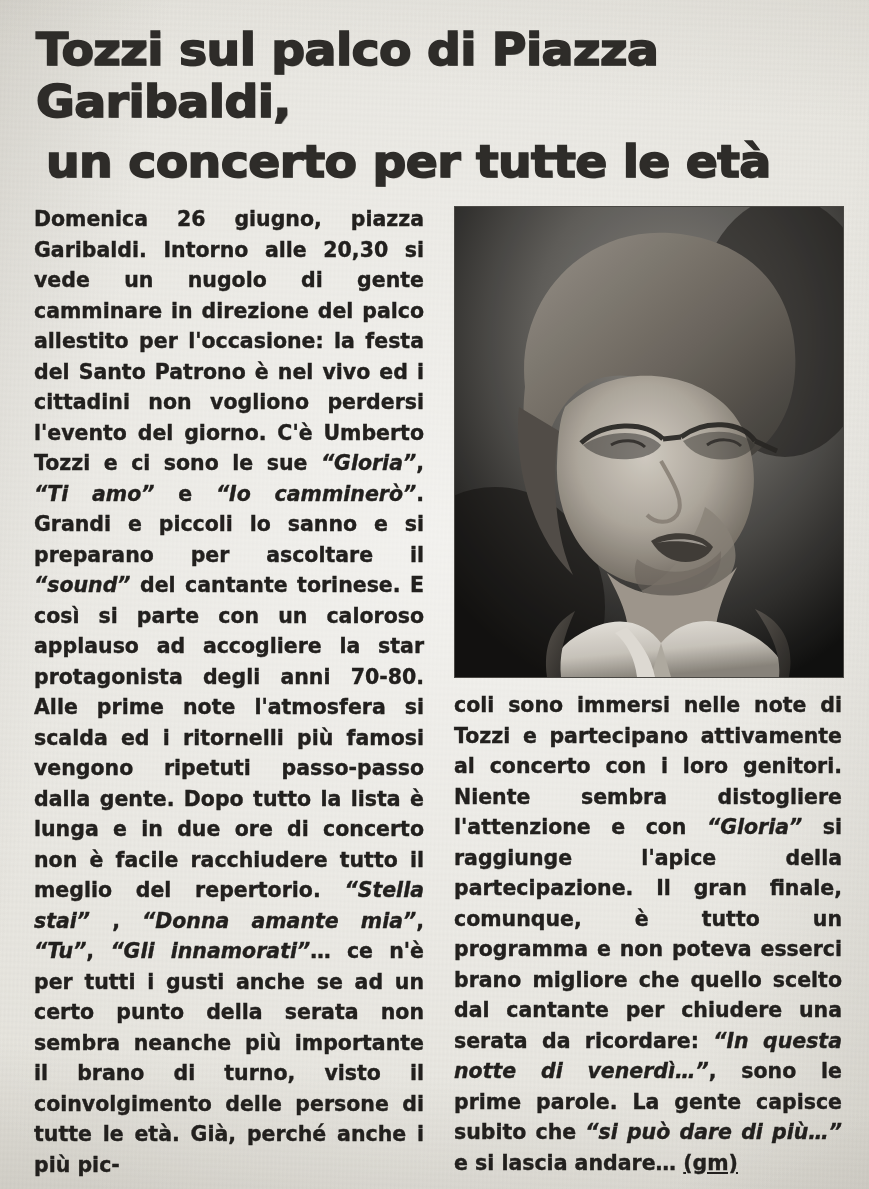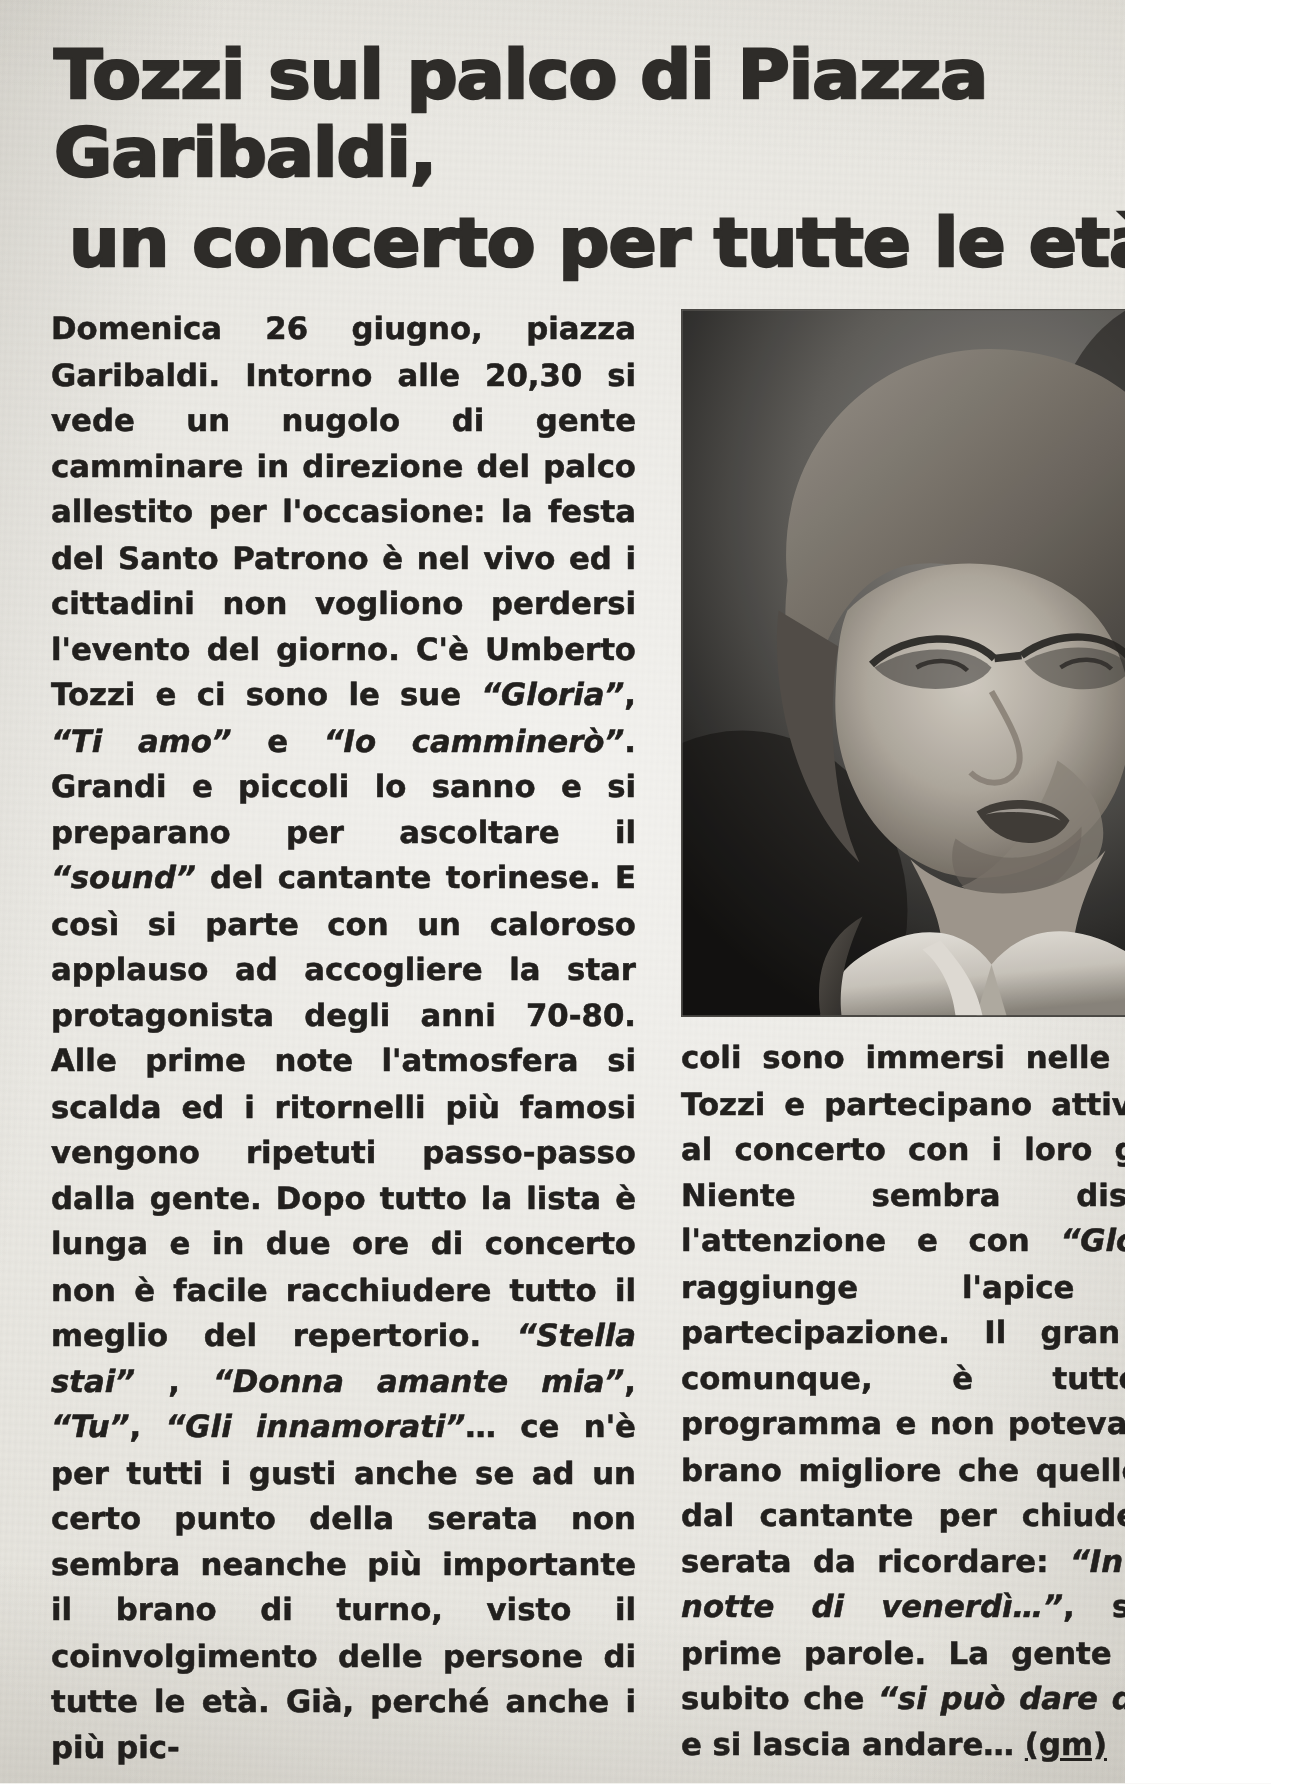--- a/index.html
+++ b/index.html
@@ -2,21 +2,21 @@
 <html><head>
 <meta charset="utf-8">
 <style>
   html, body {
     margin: 0;
     padding: 0;
     background: #ffffff;
   }
   #page {
     position: relative;
-    width: 750px;
+    width: 869px;
     height: 1189px;
     overflow: hidden;
     background: #e9e7e0;
     font-family: "Liberation Sans", sans-serif;
   }
   
   #paper {
     position: absolute;
     inset: 0;
     background:

